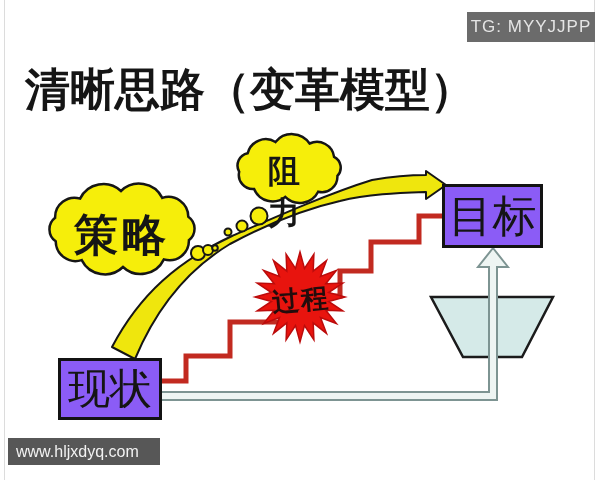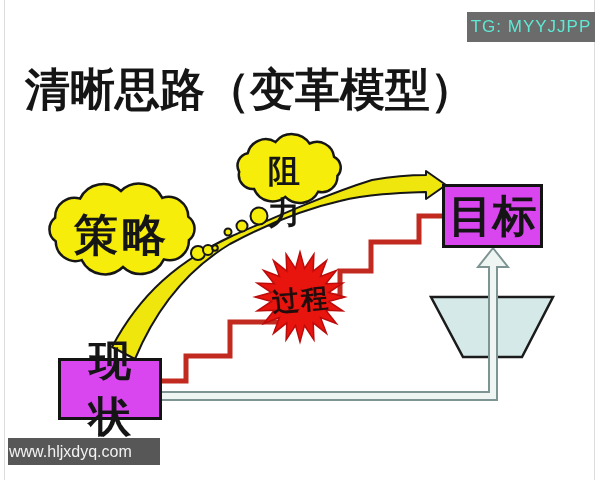--- a/index.html
+++ b/index.html
@@ -21,35 +21,35 @@
   .edge-line{position:absolute;top:0;bottom:0;width:1px;background:#dcdcdc;}
   #edge-left{left:4px;} #edge-right{left:594px;}
   svg#diagram-canvas{position:absolute;left:0;top:0;width:600px;height:480px;}
 
   .page-title{
     position:absolute;left:0;top:60px;width:500px;text-align:center;
     font-size:45px;font-weight:900;letter-spacing:0px;color:#151515;white-space:nowrap;
   }
   .badge{
     position:absolute;left:467px;top:12px;width:128px;height:30px;
-    background:var(--badge-bg);color:#5eead4;font-size:17px;letter-spacing:1px;
+    background:var(--badge-bg);color:#e5e5e5;font-size:17px;letter-spacing:1px;
     display:flex;align-items:center;justify-content:center;white-space:nowrap;
   }
   .watermark{
     position:absolute;left:8px;top:438px;width:152px;height:27px;
     background:var(--watermark-bg);color:#f2f2f2;font-size:16px;
-    display:flex;align-items:center;padding-left:1px;box-sizing:border-box;white-space:nowrap;
+    display:flex;align-items:center;padding-left:8px;box-sizing:border-box;white-space:nowrap;
   }
   .node-box{
-    position:absolute;background:#d946ef;border:3px solid #131313;
+    position:absolute;background:#8b5cf6;border:3px solid #131313;
     display:flex;align-items:center;justify-content:center;
-    font-weight:700;color:#151515;box-sizing:border-box;
+    font-weight:400;color:#151515;box-sizing:border-box;
   }
   #goal-box{left:442px;top:184px;width:101px;height:64px;font-size:44px;}
-  #current-box{left:58px;top:358px;width:104px;height:62px;font-size:42px;padding-left:28px;}
+  #current-box{left:58px;top:358px;width:104px;height:62px;font-size:42px;}
   .float-label{position:absolute;font-weight:900;color:#151515;text-align:center;}
   #strategy-label{left:47px;top:206px;width:150px;font-size:44px;letter-spacing:4px;}
   #resistance-label{left:266px;top:150px;width:36px;font-size:32px;line-height:1.32;word-break:break-all;}
   #process-label{left:251px;top:282px;width:100px;font-size:27px;letter-spacing:2px;color:#230c0c;transform:rotate(-5deg);}
   #gap-label{left:447px;top:313px;width:91px;font-size:29px;letter-spacing:2px;}
 </style>
 </head>
 <body>
 
 <div id="stage">

